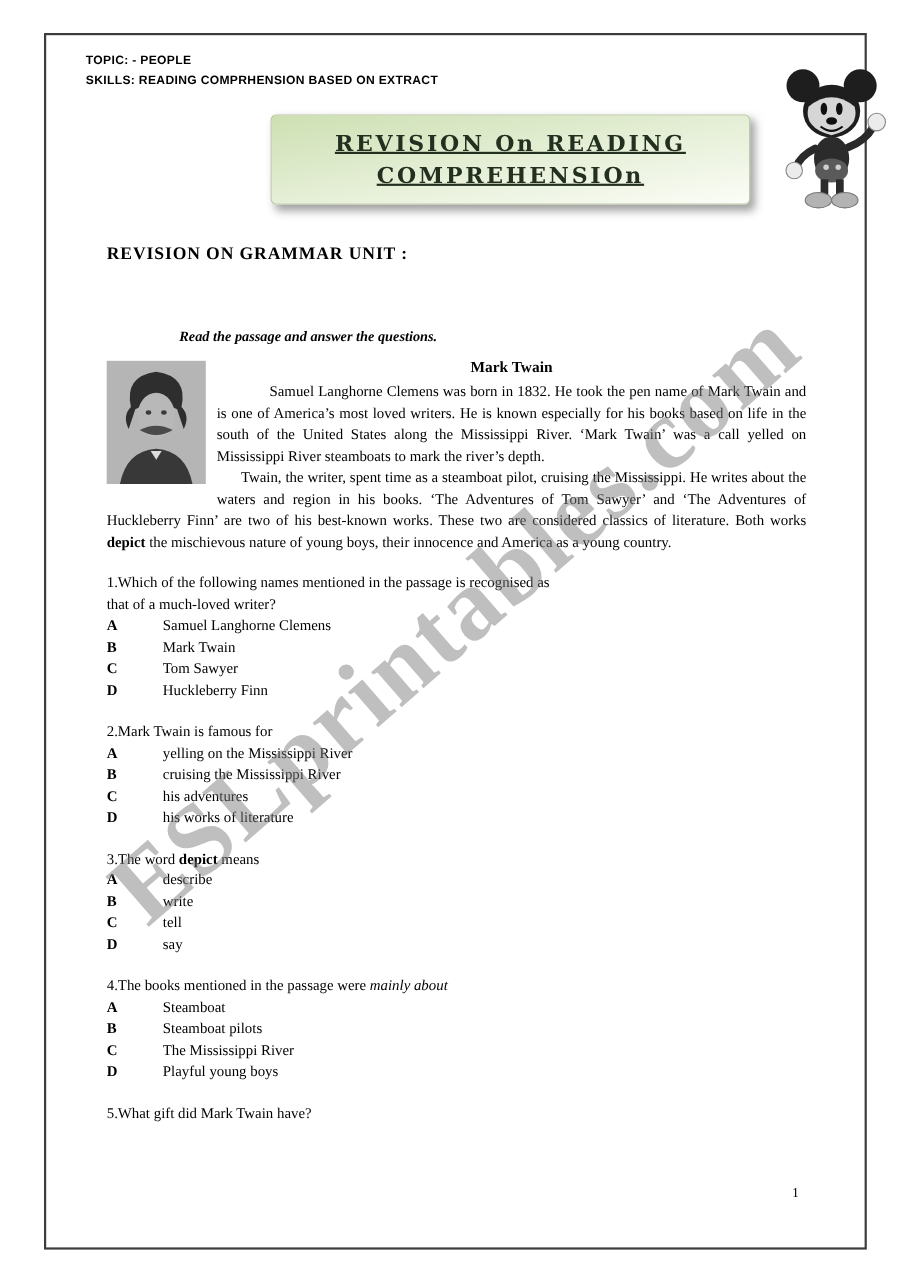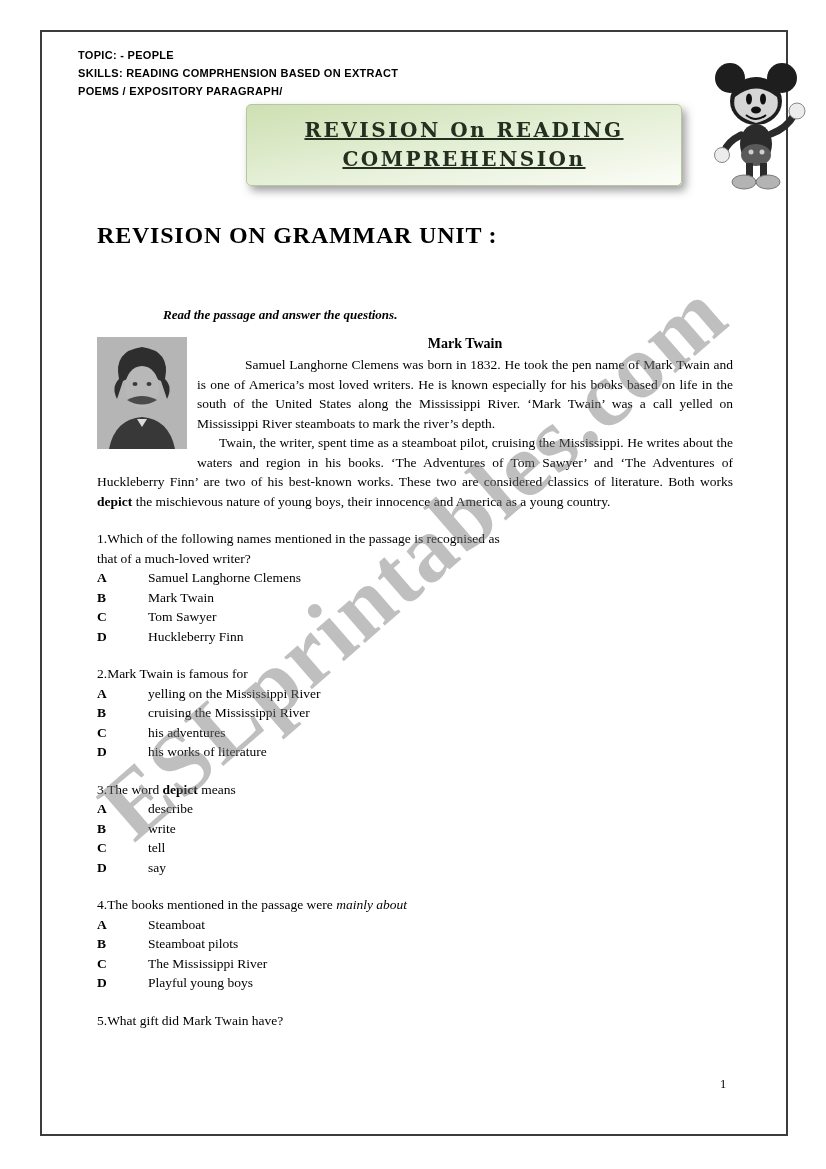--- a/index.html
+++ b/index.html
@@ -31,21 +31,21 @@
   .mickey{position:absolute;left:700px;top:56px;width:112px;height:140px;}
   .watermark{
     position:absolute;left:50%;top:560px;
     transform:translate(-50%,-50%) rotate(-41deg);
     font-family:"Liberation Serif",serif;font-weight:bold;
     font-size:92px;letter-spacing:2px;white-space:nowrap;
     color:rgba(122,122,122,.48);z-index:10;pointer-events:none;
   }
   .main{position:absolute;left:97px;top:222px;width:636px;}
   .section-title{
-    font-size:24px;font-weight:bold;letter-spacing:.8px;margin:0 0 58px 0;
+    font-size:16px;font-weight:bold;letter-spacing:.8px;margin:0 0 58px 0;
   }
   .instruction{
     margin-left:66px;font-size:13px;font-style:italic;font-weight:bold;
   }
   .passage{margin-top:12px;font-size:13.5px;line-height:19.5px;text-align:justify;}
   .photo{
     float:left;width:90px;height:112px;margin:2px 10px 4px 0;
     background:#bdbdbd;overflow:hidden;
   }
   .passage-title{text-align:center;font-weight:bold;font-size:14px;line-height:18px;margin-bottom:2px;}
@@ -61,21 +61,20 @@
 </head>
 <body>
 
 <div class="page">
 
   <div class="frame"></div>
 
   <div class="header">
     <div>TOPIC: -  PEOPLE</div>
     <div>SKILLS: READING COMPRHENSION BASED ON EXTRACT</div>
-    <div>POEMS / EXPOSITORY  PARAGRAPH/</div>
   </div>
 
   <div class="banner">
     <div class="banner-line">REVISION On READING</div>
     <div class="banner-line">COMPREHENSIOn</div>
   </div>
 
   <div class="mickey">
     <svg viewBox="0 0 110 140" width="112" height="140">
       <circle cx="29" cy="22" r="15" fill="#1e1e1e"></circle>

